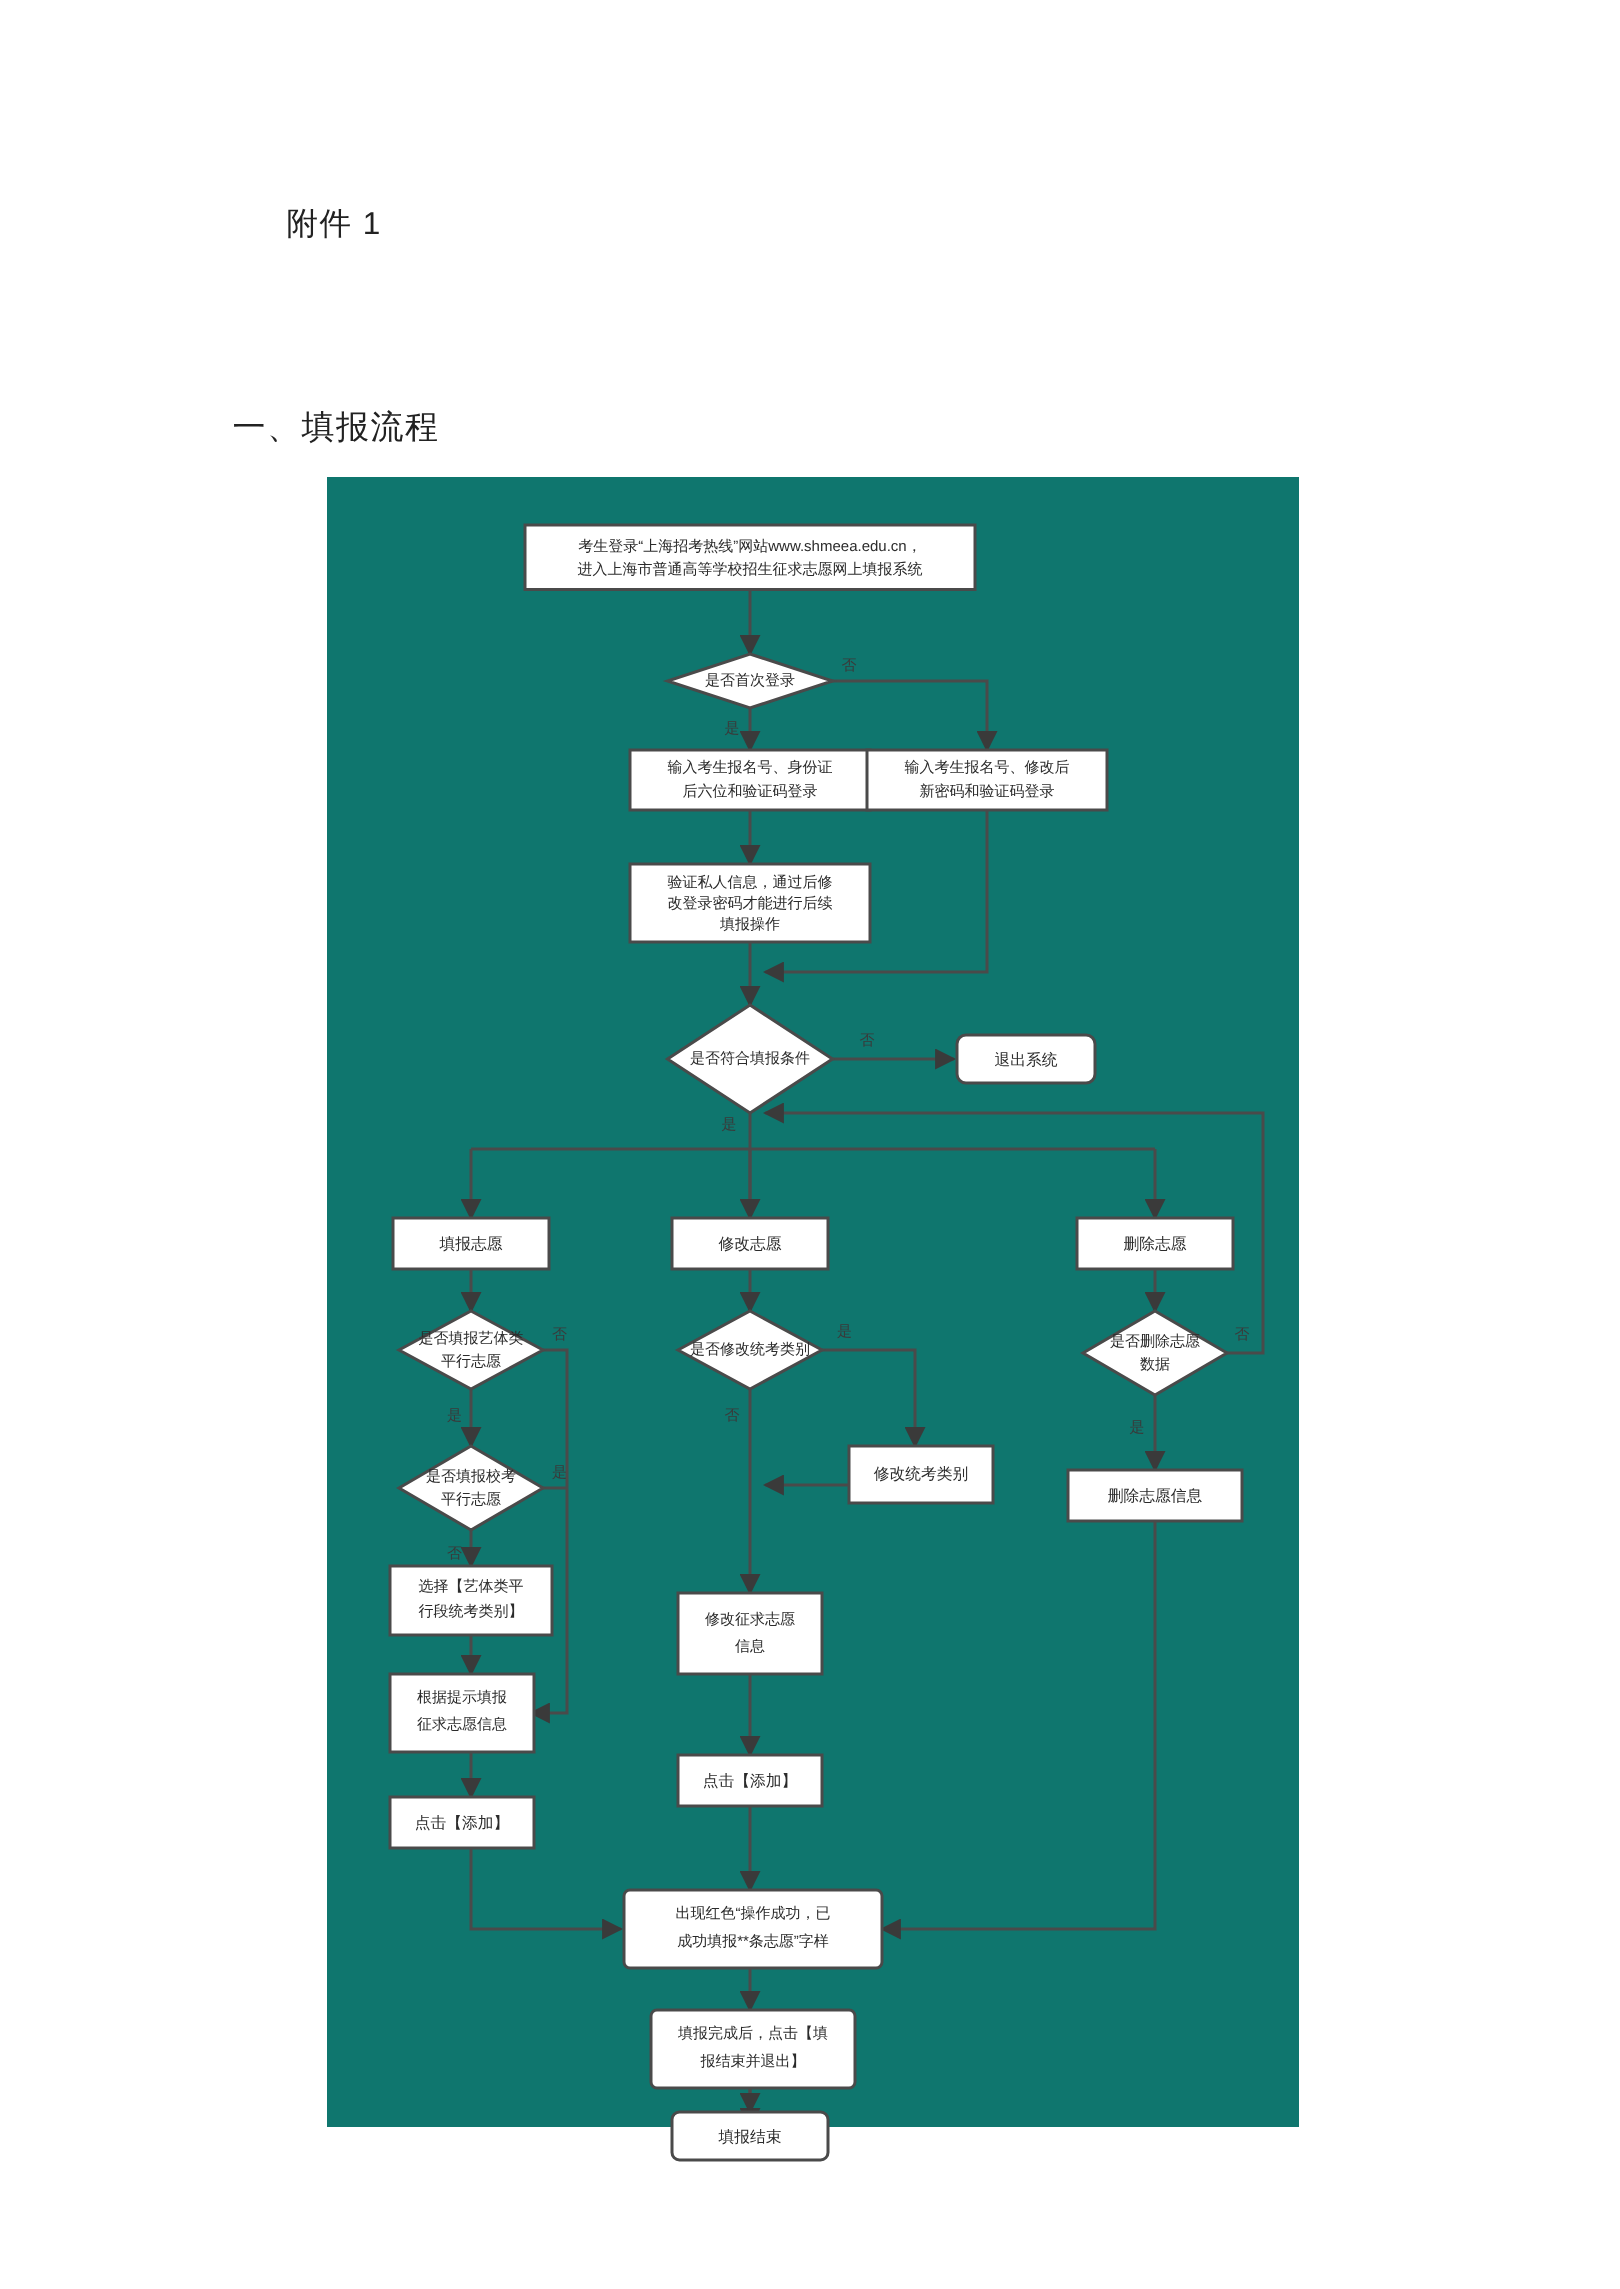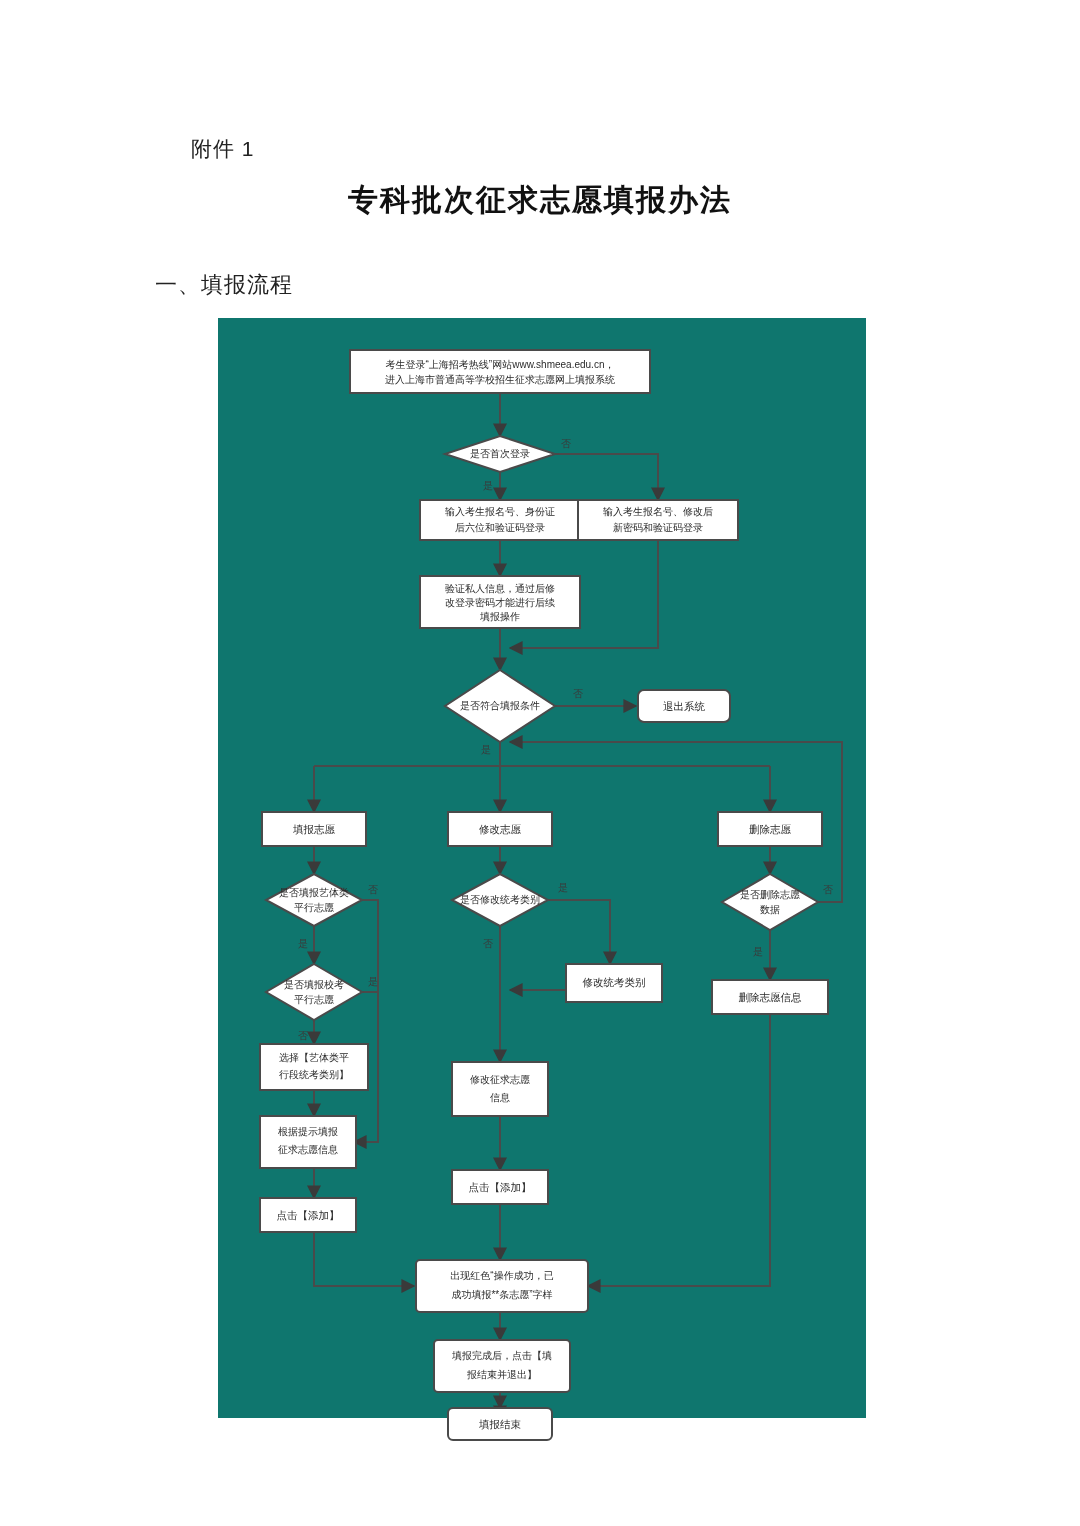--- a/index.html
+++ b/index.html
@@ -107,21 +107,20 @@
     dominant-baseline: middle;
   }
 </style>
 </head>
 <body>
 
 <div class="page">
 
   <div class="attachment-label">附件 1</div>
 
-  <div class="doc-title">专科批次征求志愿填报办法</div>
 
   <div class="section-heading">一、填报流程</div>
 
   <div class="figure-canvas">
     <svg width="648" height="1100" viewBox="0 0 648 1100" xmlns="http://www.w3.org/2000/svg">
       <defs>
         <marker id="arrow" viewBox="0 0 10 10" refX="9" refY="5" markerWidth="7" markerHeight="7" orient="auto-start-reverse">
           <path d="M 0 0 L 10 5 L 0 10 z" fill="#3a3a3a"></path>
         </marker>
       </defs>

